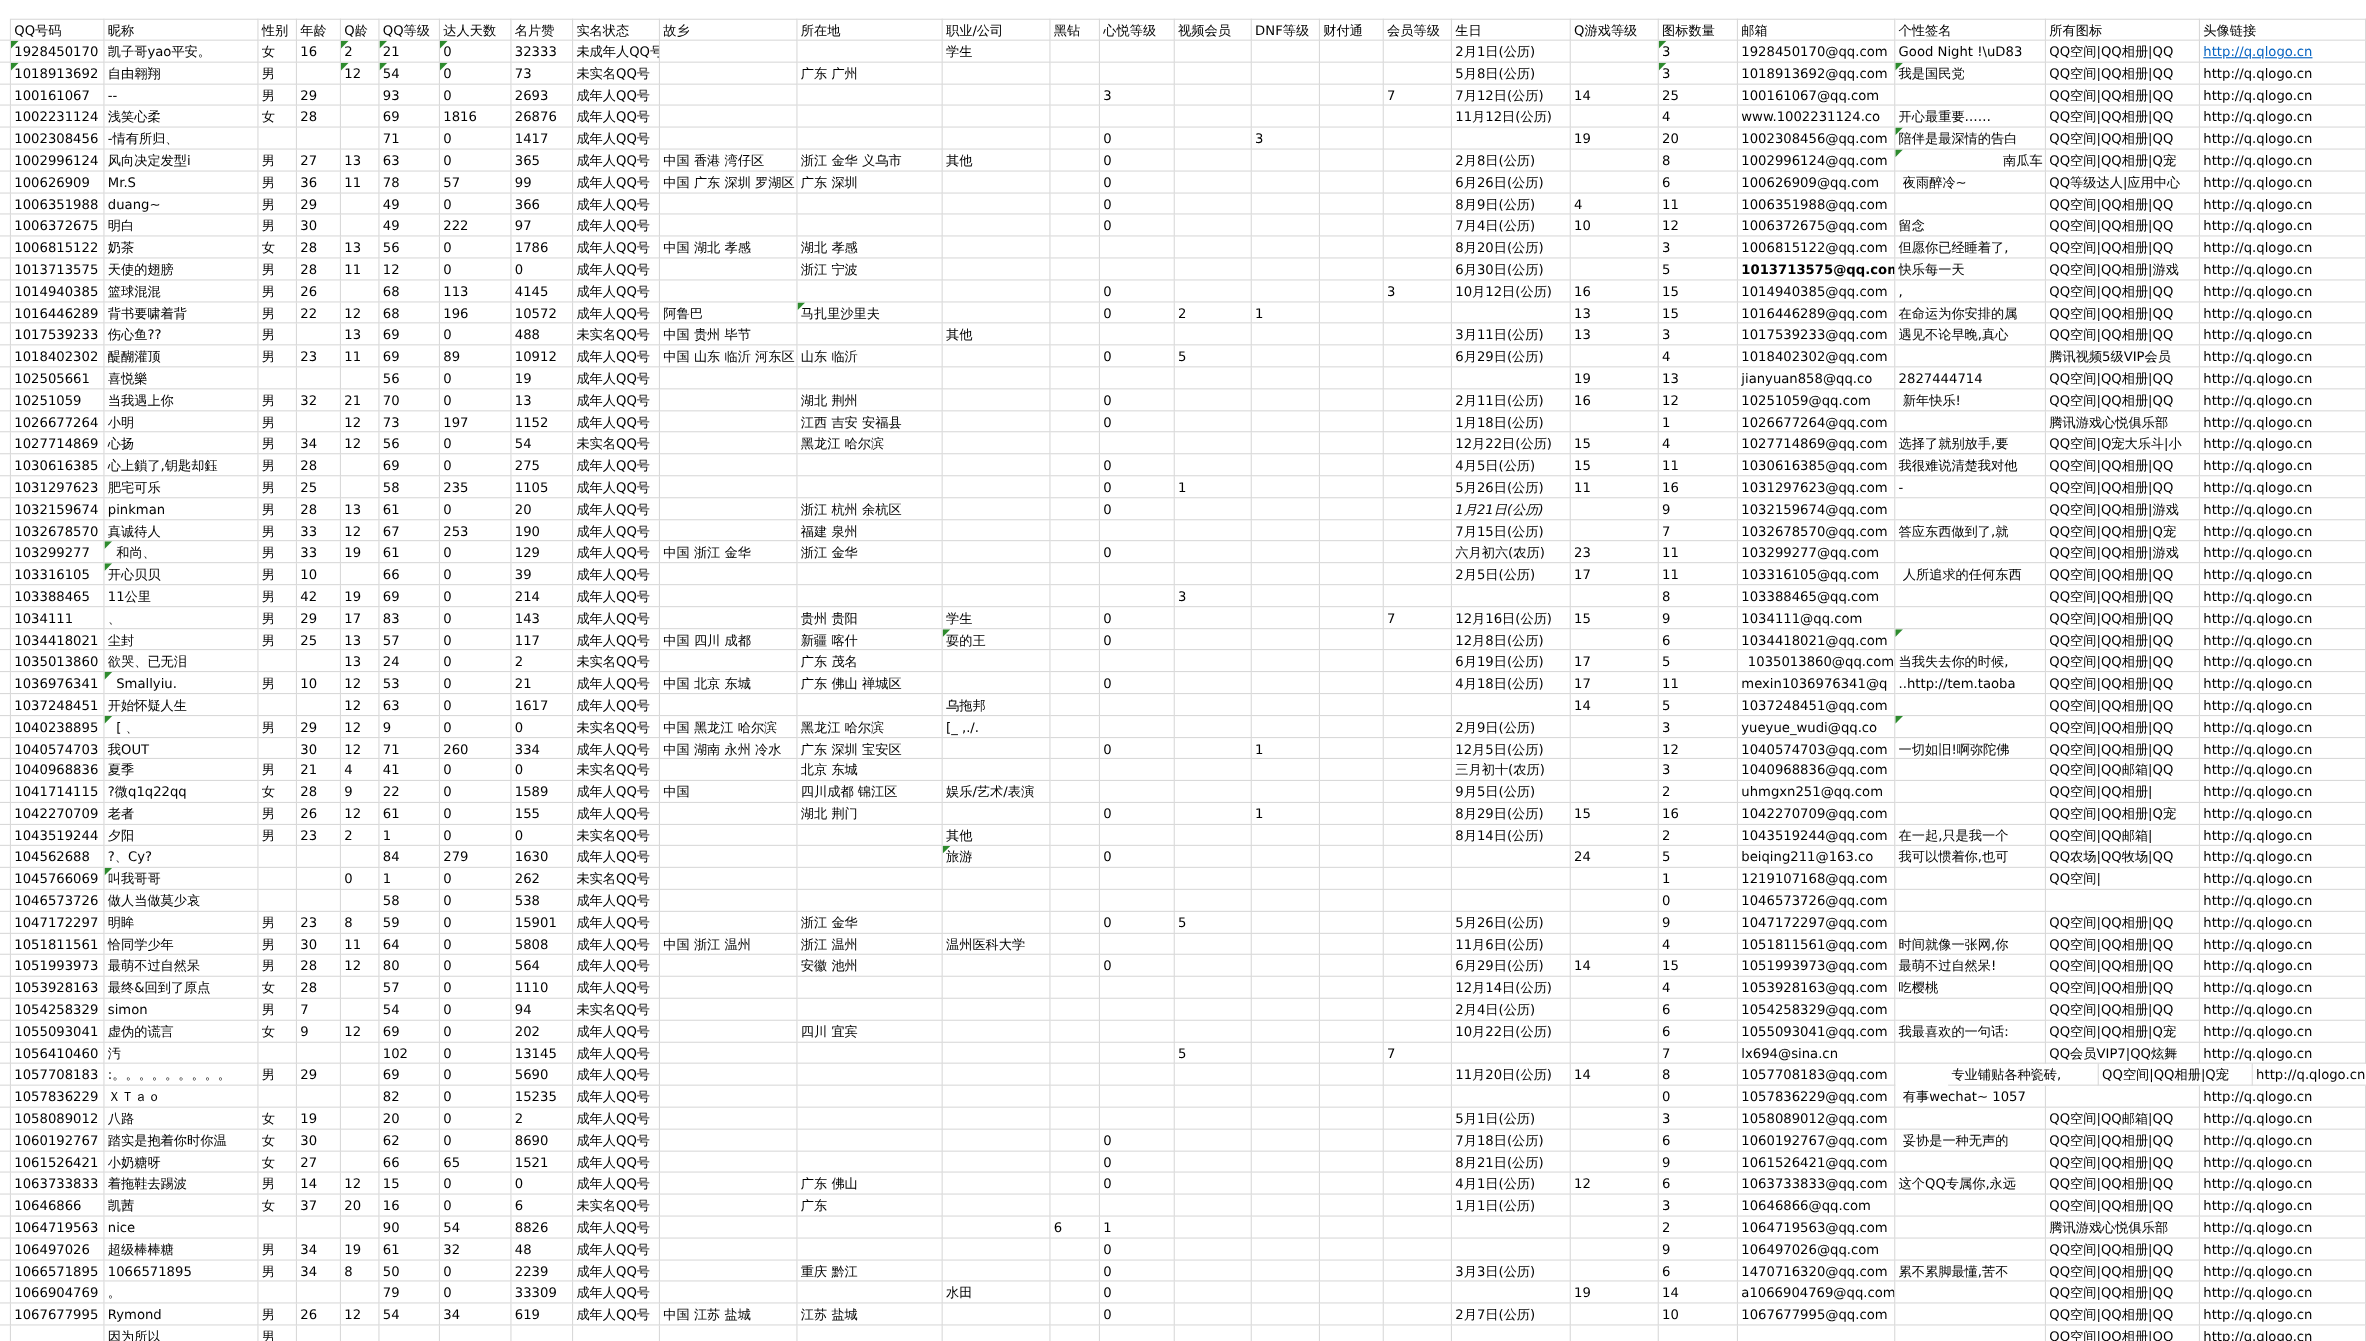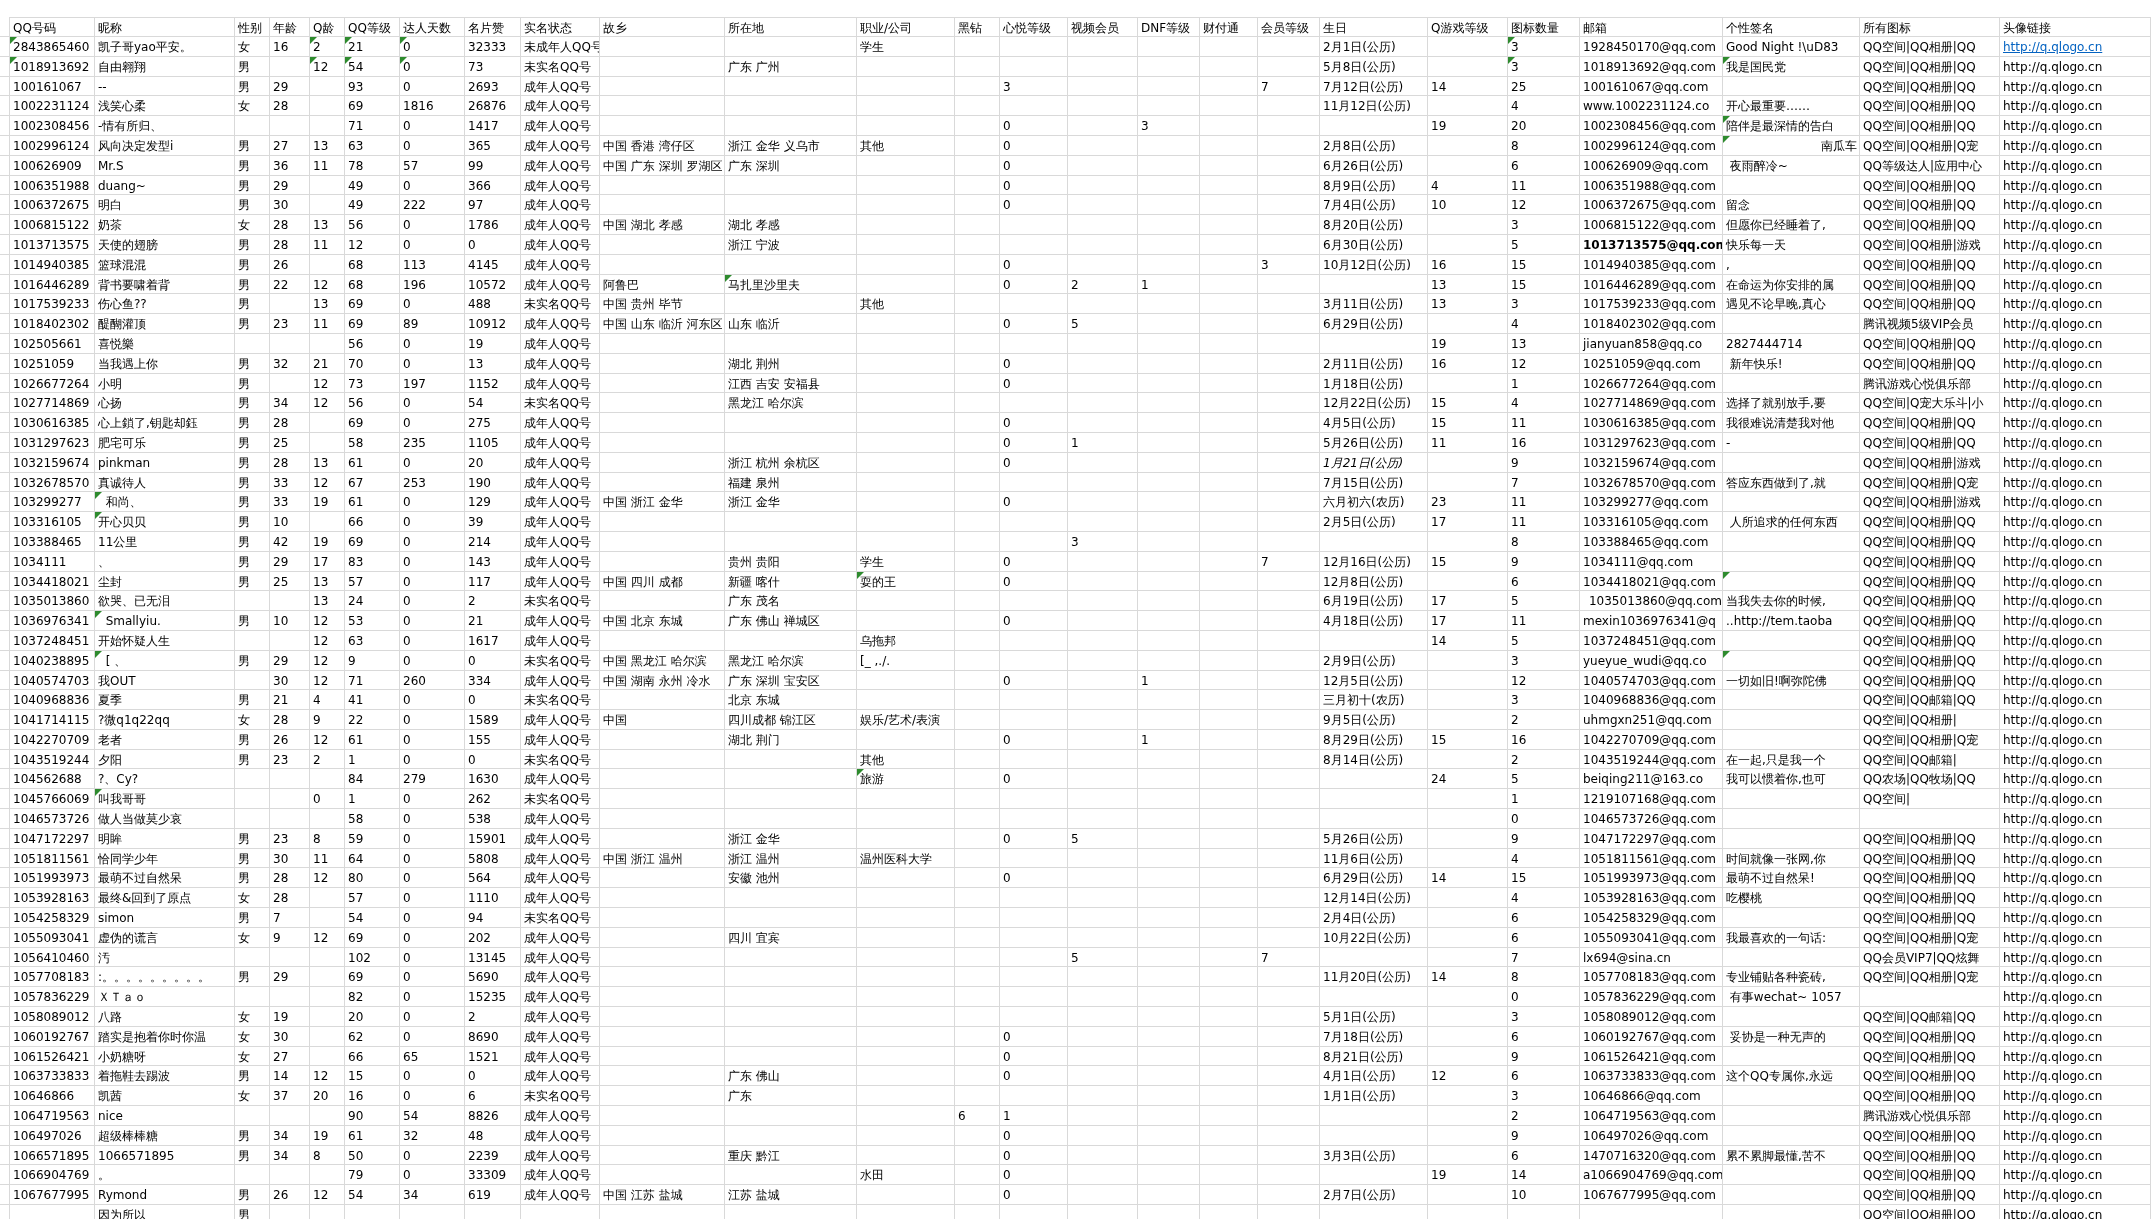--- a/index.html
+++ b/index.html
@@ -59,21 +59,21 @@
         <div class="cell" style="width: 108px;">生日</div>
         <div class="cell" style="width: 80px;">Q游戏等级</div>
         <div class="cell" style="width: 72px;">图标数量</div>
         <div class="cell" style="width: 143px;">邮箱</div>
         <div class="cell" style="width: 137px;">个性签名</div>
         <div class="cell" style="width: 140px;">所有图标</div>
         <div class="cell" style="width: 151px;">头像链接</div>
       </div>
       <div class="row">
         <div class="gutter-cell"></div>
-        <div class="cell flag" style="width: 85px;">2843865460</div>
+        <div class="cell flag" style="width: 85px;">1928450170</div>
         <div class="cell" style="width: 140px;">凯子哥yao平安。</div>
         <div class="cell" style="width: 35px;">女</div>
         <div class="cell" style="width: 40px;">16</div>
         <div class="cell flag" style="width: 35px;">2</div>
         <div class="cell flag" style="width: 55px;">21</div>
         <div class="cell flag" style="width: 65px;">0</div>
         <div class="cell" style="width: 56px;">32333</div>
         <div class="cell" style="width: 79px;">未成年人QQ号</div>
         <div class="cell" style="width: 125px;"></div>
         <div class="cell" style="width: 132px;"></div>
@@ -1397,21 +1397,21 @@
         <div class="cell" style="width: 45px;"></div>
         <div class="cell" style="width: 68px;"></div>
         <div class="cell" style="width: 70px;"></div>
         <div class="cell" style="width: 62px;"></div>
         <div class="cell" style="width: 58px;"></div>
         <div class="cell" style="width: 62px;"></div>
         <div class="cell" style="width: 108px;">11月20日(公历)</div>
         <div class="cell" style="width: 80px;">14</div>
         <div class="cell" style="width: 72px;">8</div>
         <div class="cell" style="width: 143px;">1057708183@qq.com</div>
-        <div class="cell" style="width: 137px;">专业铺贴各种瓷砖,</div>
+        <div class="cell" style="width: 137px; margin-left: 48px;">专业铺贴各种瓷砖,</div>
         <div class="cell" style="width: 140px;">QQ空间|QQ相册|Q宠</div>
         <div class="cell" style="width: 151px;">http://q.qlogo.cn</div>
       </div>
       <div class="row">
         <div class="gutter-cell"></div>
         <div class="cell" style="width: 85px;">1057836229</div>
         <div class="cell" style="width: 140px;">ＸＴａｏ</div>
         <div class="cell" style="width: 35px;"></div>
         <div class="cell" style="width: 40px;"></div>
         <div class="cell" style="width: 35px;"></div>

